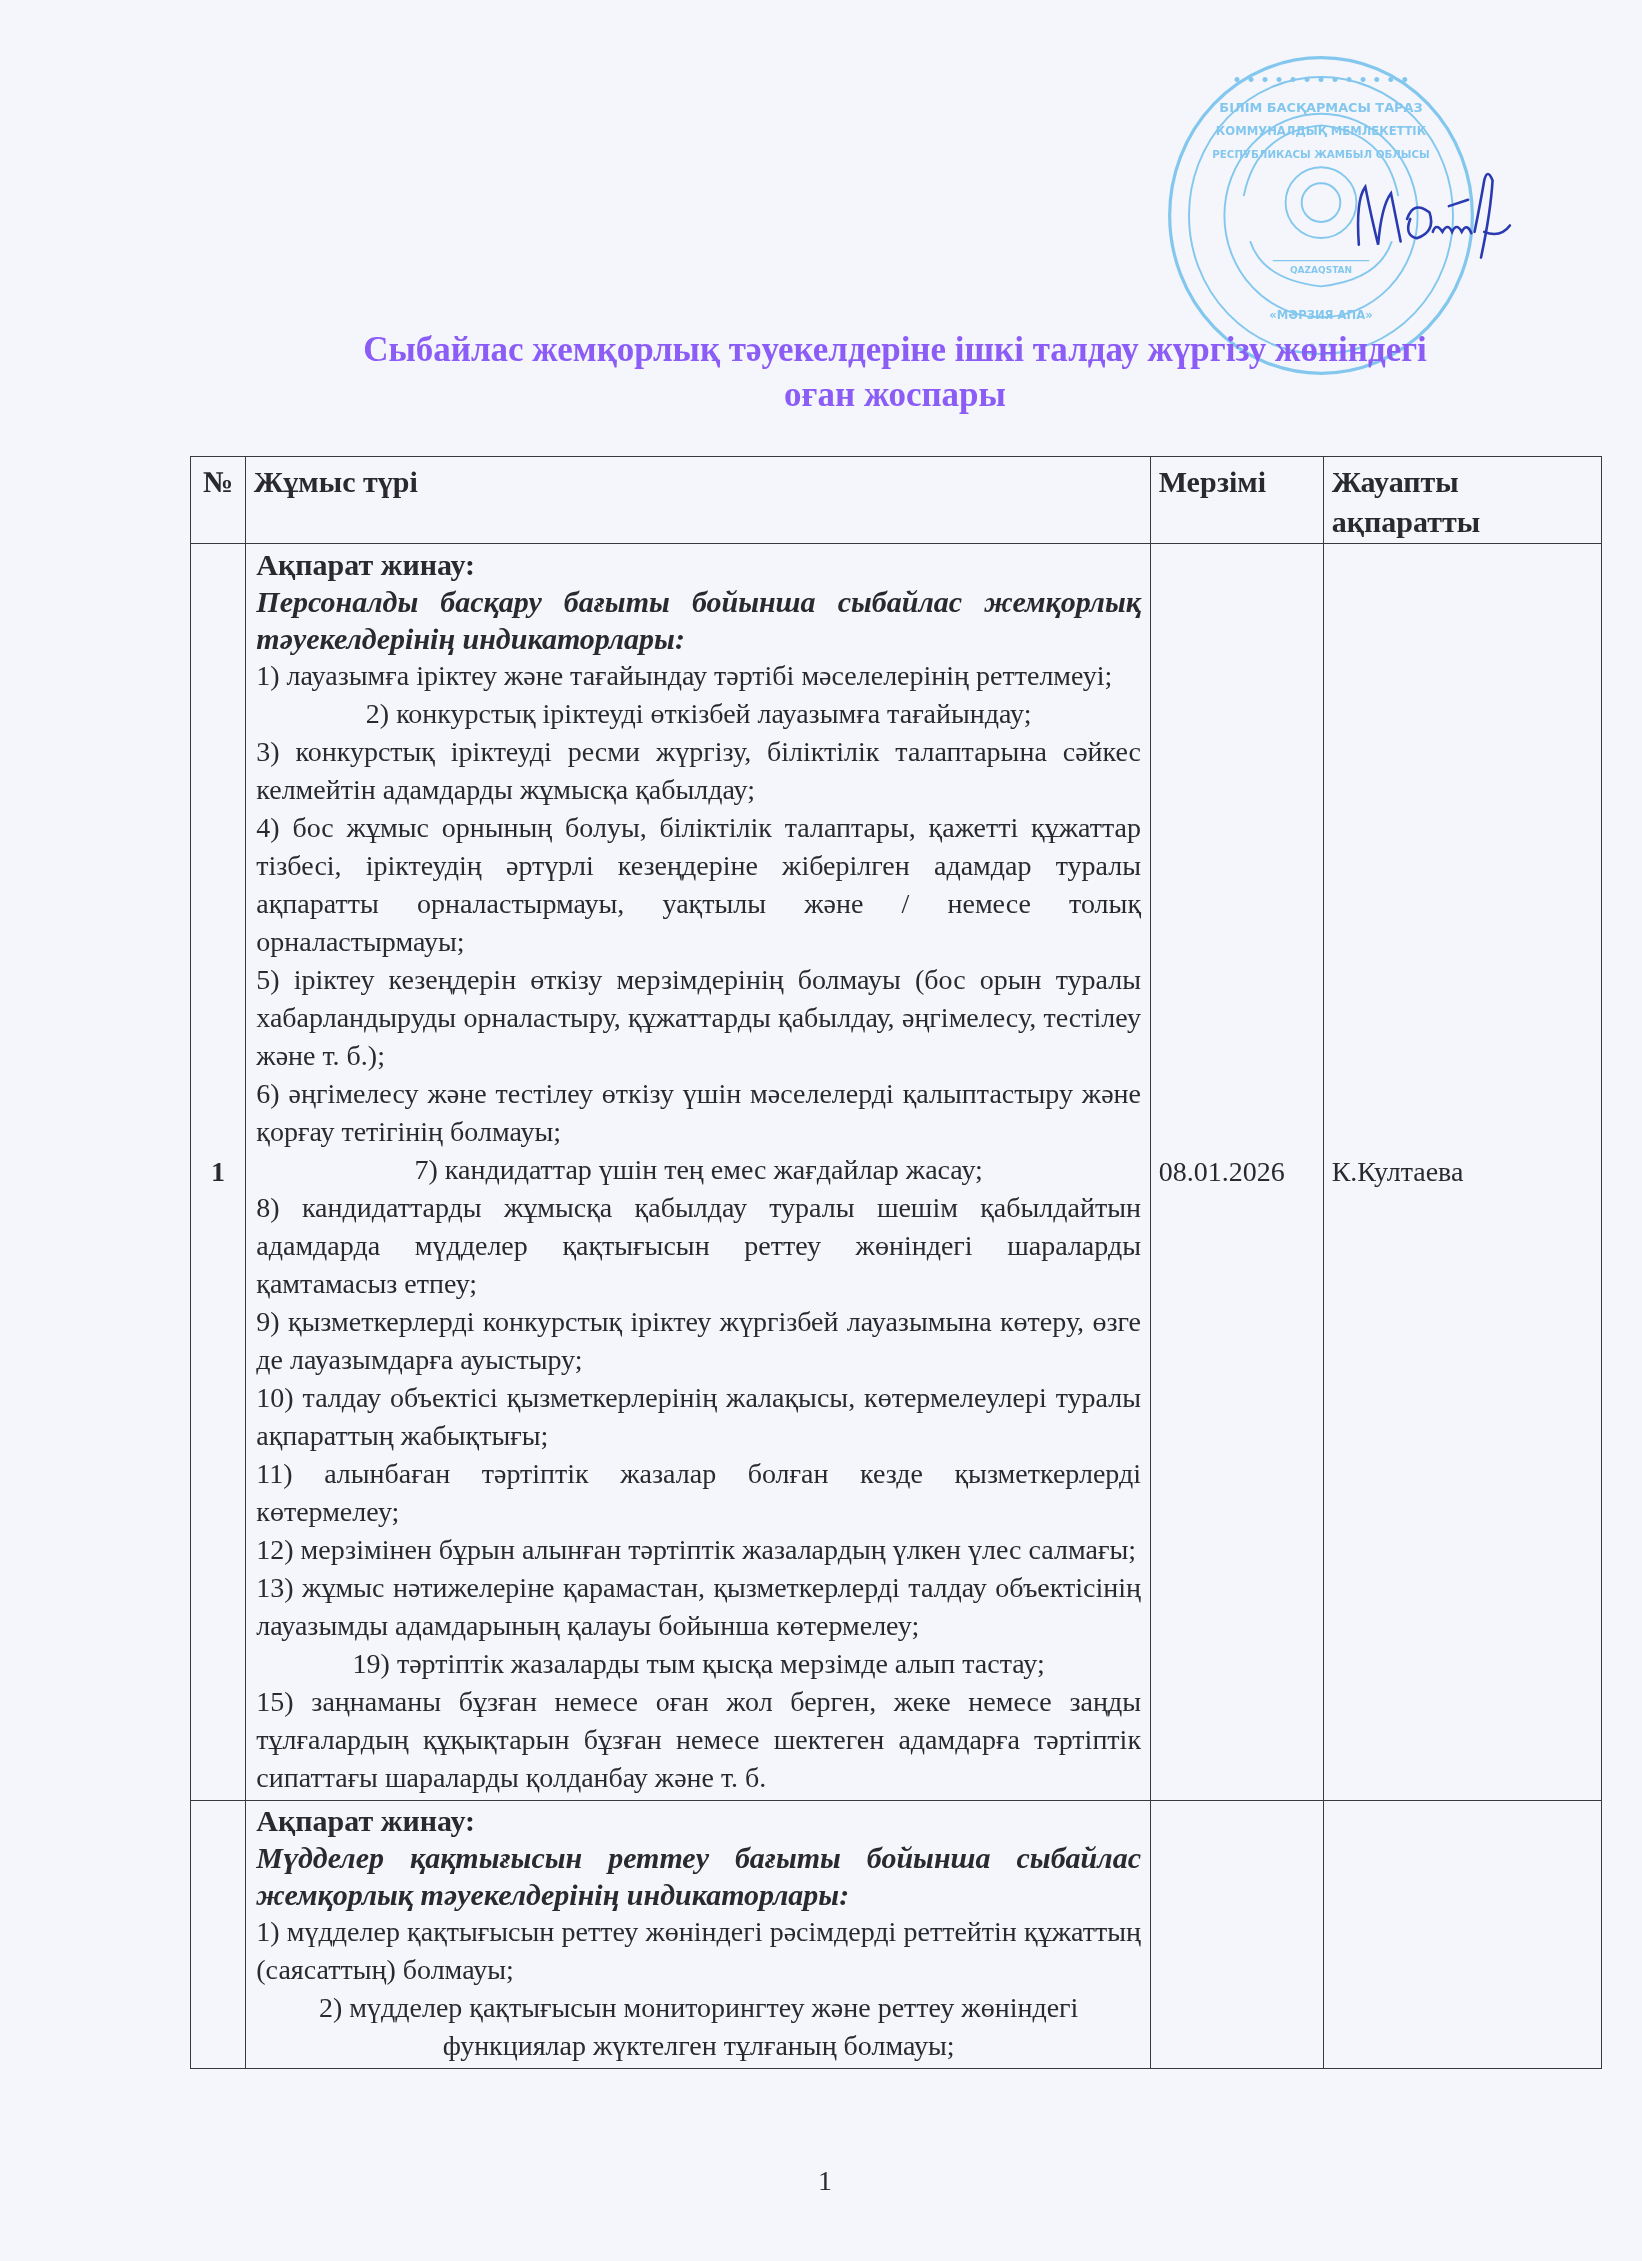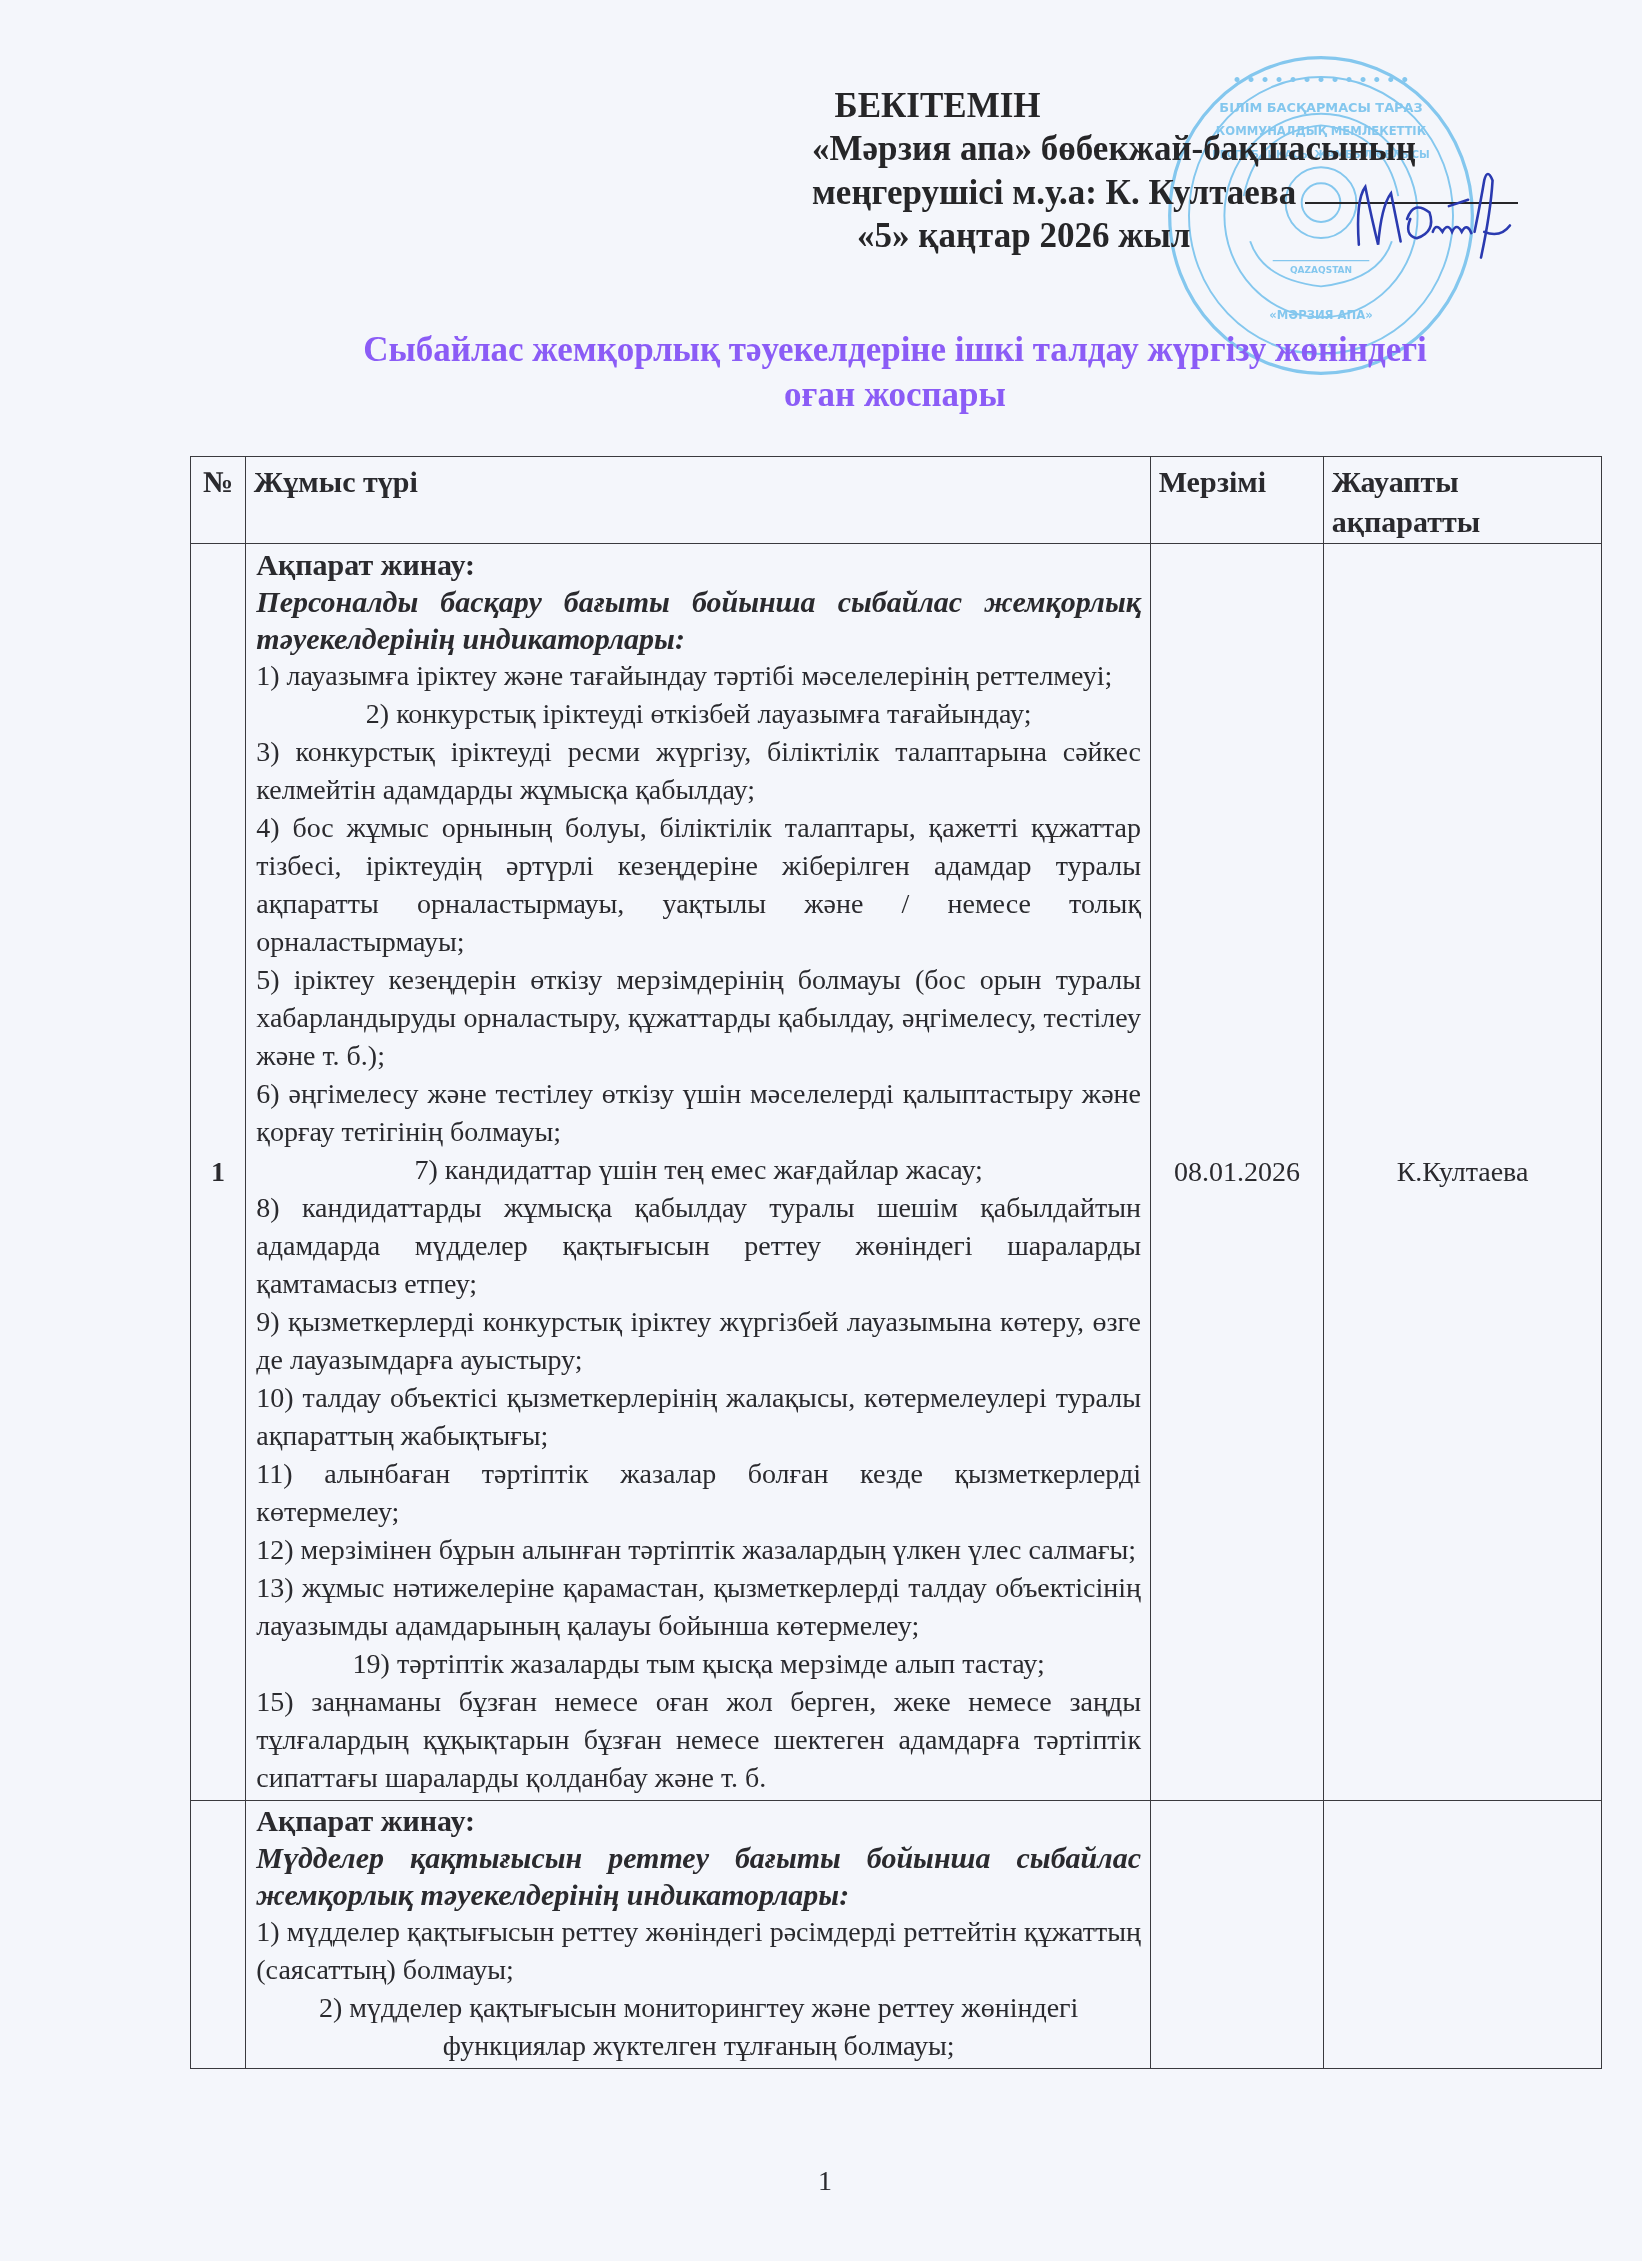--- a/index.html
+++ b/index.html
@@ -117,21 +117,21 @@
     .cell-num {
       text-align: center;
       vertical-align: middle !important;
       font-weight: bold;
     }
     .cell-work {
       text-align: justify;
       padding: 2.6px 9px 2.6px 10.3px !important;
     }
     .cell-date, .cell-resp {
-      text-align: center;
+      text-align: left;
       vertical-align: middle !important;
     }
     .row-2 .cell-date, .row-2 .cell-resp, .row-2 .cell-num {
       vertical-align: top !important;
     }
 
     .sec-heading {
       font-weight: bold;
       font-size: 30px;
       line-height: 36px;
@@ -178,26 +178,20 @@
       <text x="250" y="58" text-anchor="middle">• • • • • • • • • • • • •</text>
       <text x="250" y="100" text-anchor="middle" font-size="20">БІЛІМ БАСҚАРМАСЫ ТАРАЗ</text>
       <text x="250" y="135" text-anchor="middle" font-size="18">КОММУНАЛДЫҚ МЕМЛЕКЕТТІК</text>
       <text x="250" y="170" text-anchor="middle" font-size="16">РЕСПУБЛИКАСЫ ЖАМБЫЛ ОБЛЫСЫ</text>
       <text x="250" y="350" text-anchor="middle" font-size="14">QAZAQSTAN</text>
       <text x="250" y="420" text-anchor="middle" font-size="18">«МӘРЗИЯ АПА»</text>
       <text x="250" y="470" text-anchor="middle" font-size="16">* * *</text>
     </g>
   </svg>
 
-  <div class="approval">
-    <div class="line l1">БЕКІТЕМІН</div>
-    <div class="line l2">«Мәрзия апа» бөбекжай-бақшасының</div>
-    <div class="line l3"><span>меңгерушісі м.у.а: К. Култаева</span><span class="sign-line"></span></div>
-    <div class="line l4">«5» қаңтар 2026 жыл</div>
-  </div>
 
   <svg class="signature" viewBox="0 0 280 180">
     <g fill="none" stroke="#2a3ab0" stroke-width="4" stroke-linecap="round">
       <path d="M20 130 Q15 60 30 40 Q40 90 50 130 Q55 70 70 50 Q80 100 85 125"></path>
       <path d="M95 90 Q105 60 130 80 Q140 110 110 120 Q90 115 100 90"></path>
       <path d="M135 110 Q140 95 150 110 Q158 95 165 110 Q172 95 180 110 Q188 95 195 112"></path>
       <path d="M200 110 Q210 60 215 30 Q220 10 228 30 Q225 80 210 150"></path>
       <path d="M160 70 L190 60"></path>
       <path d="M215 110 Q240 120 255 100"></path>
     </g>

